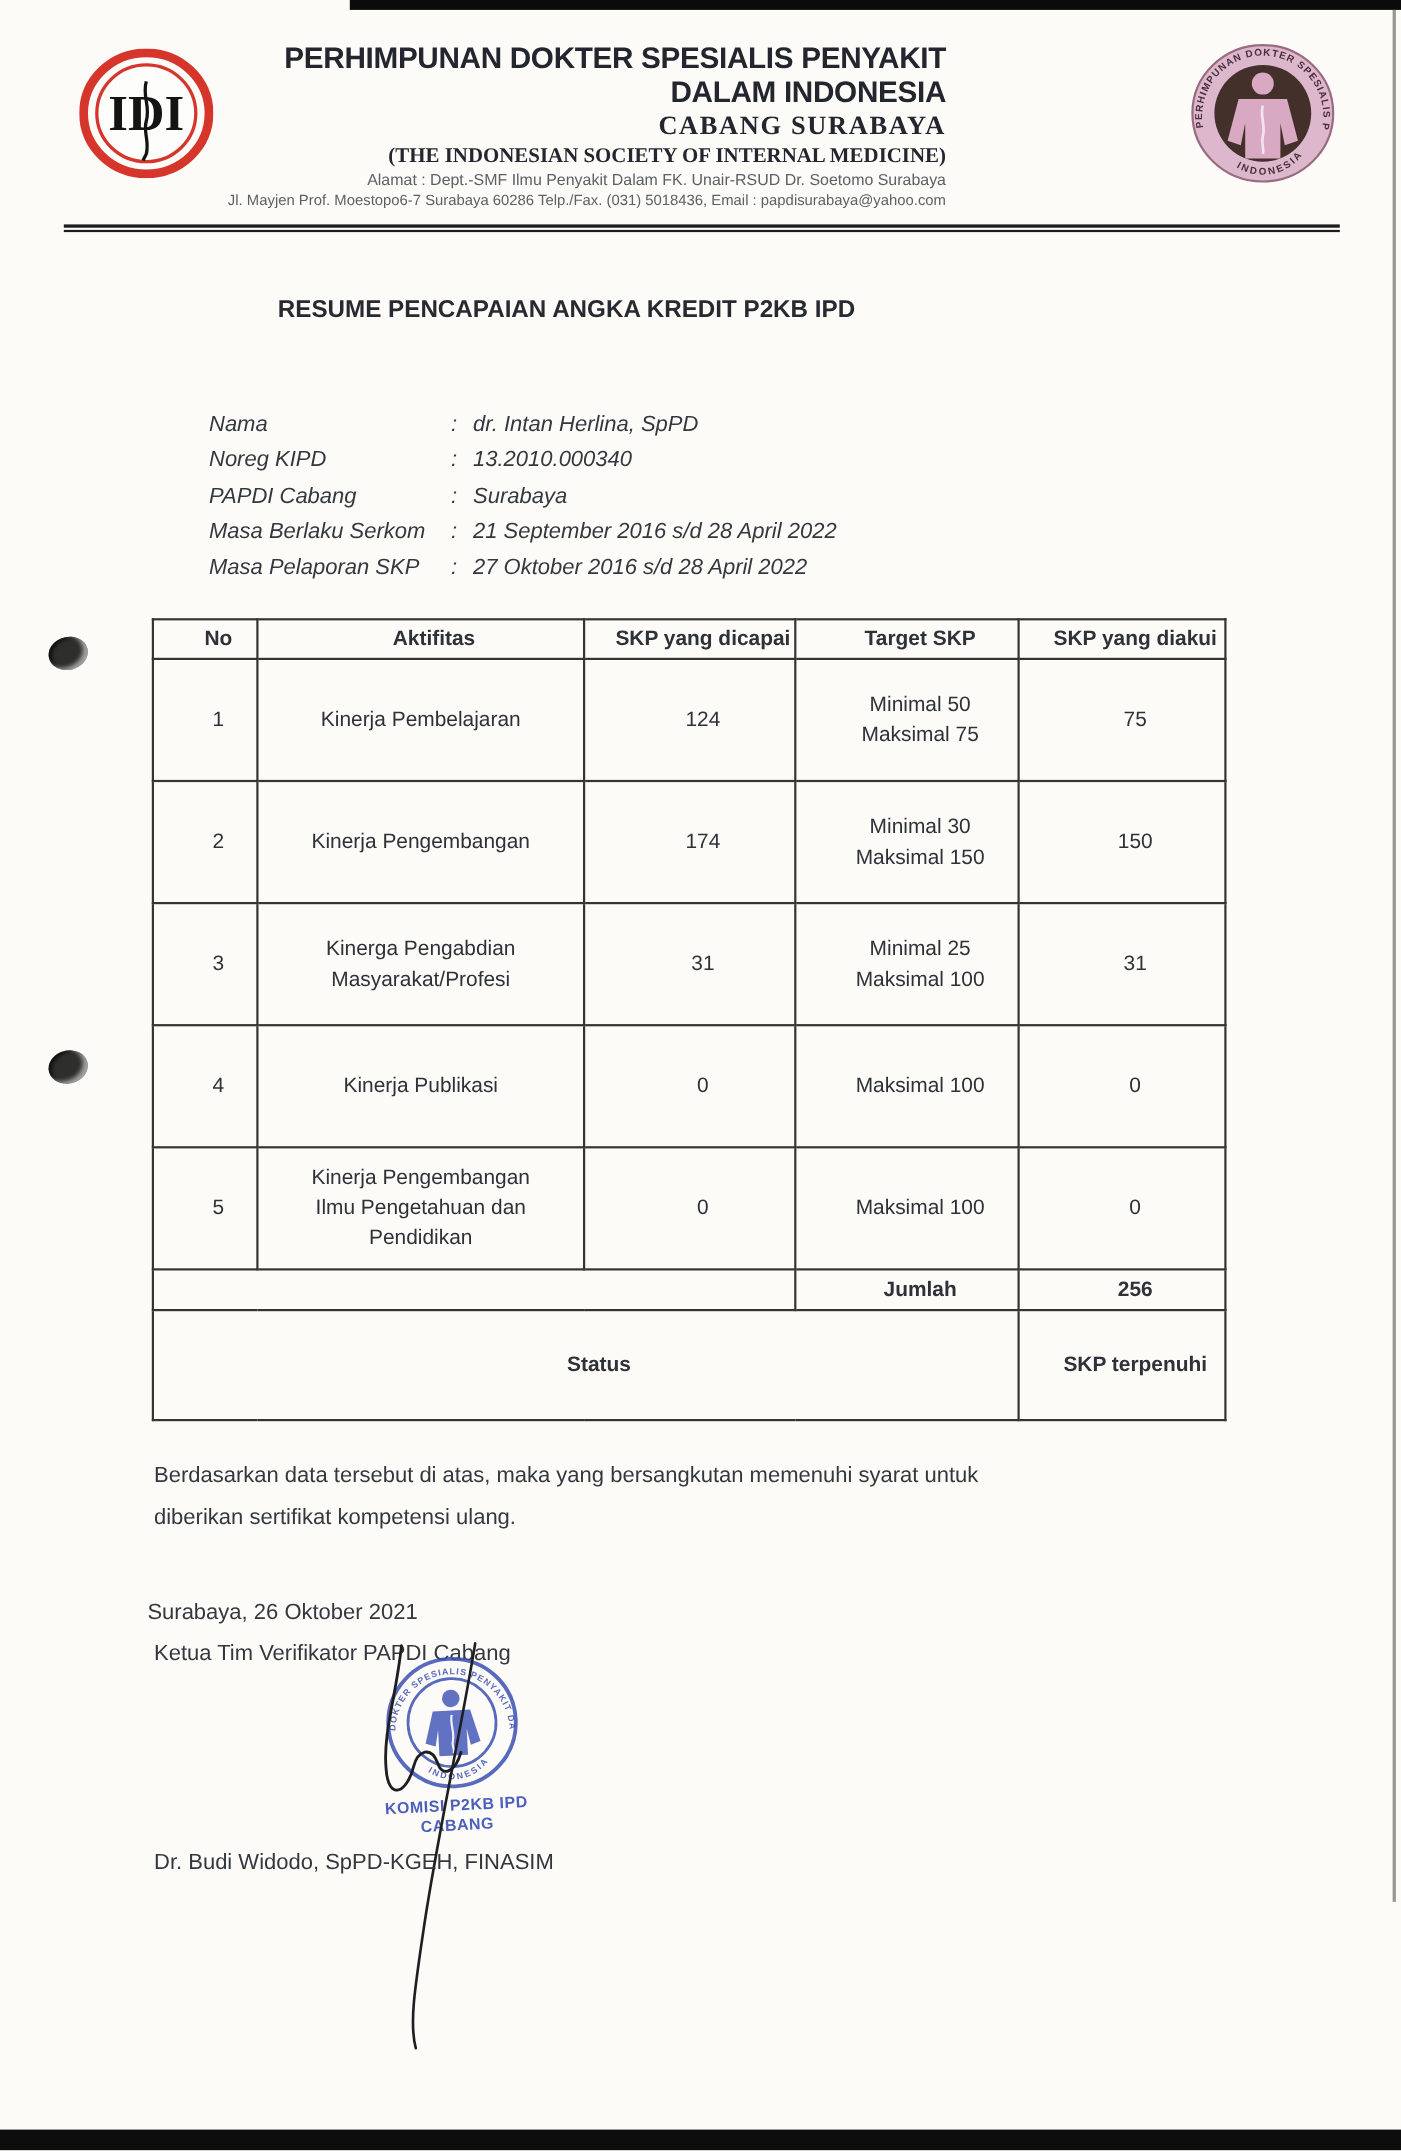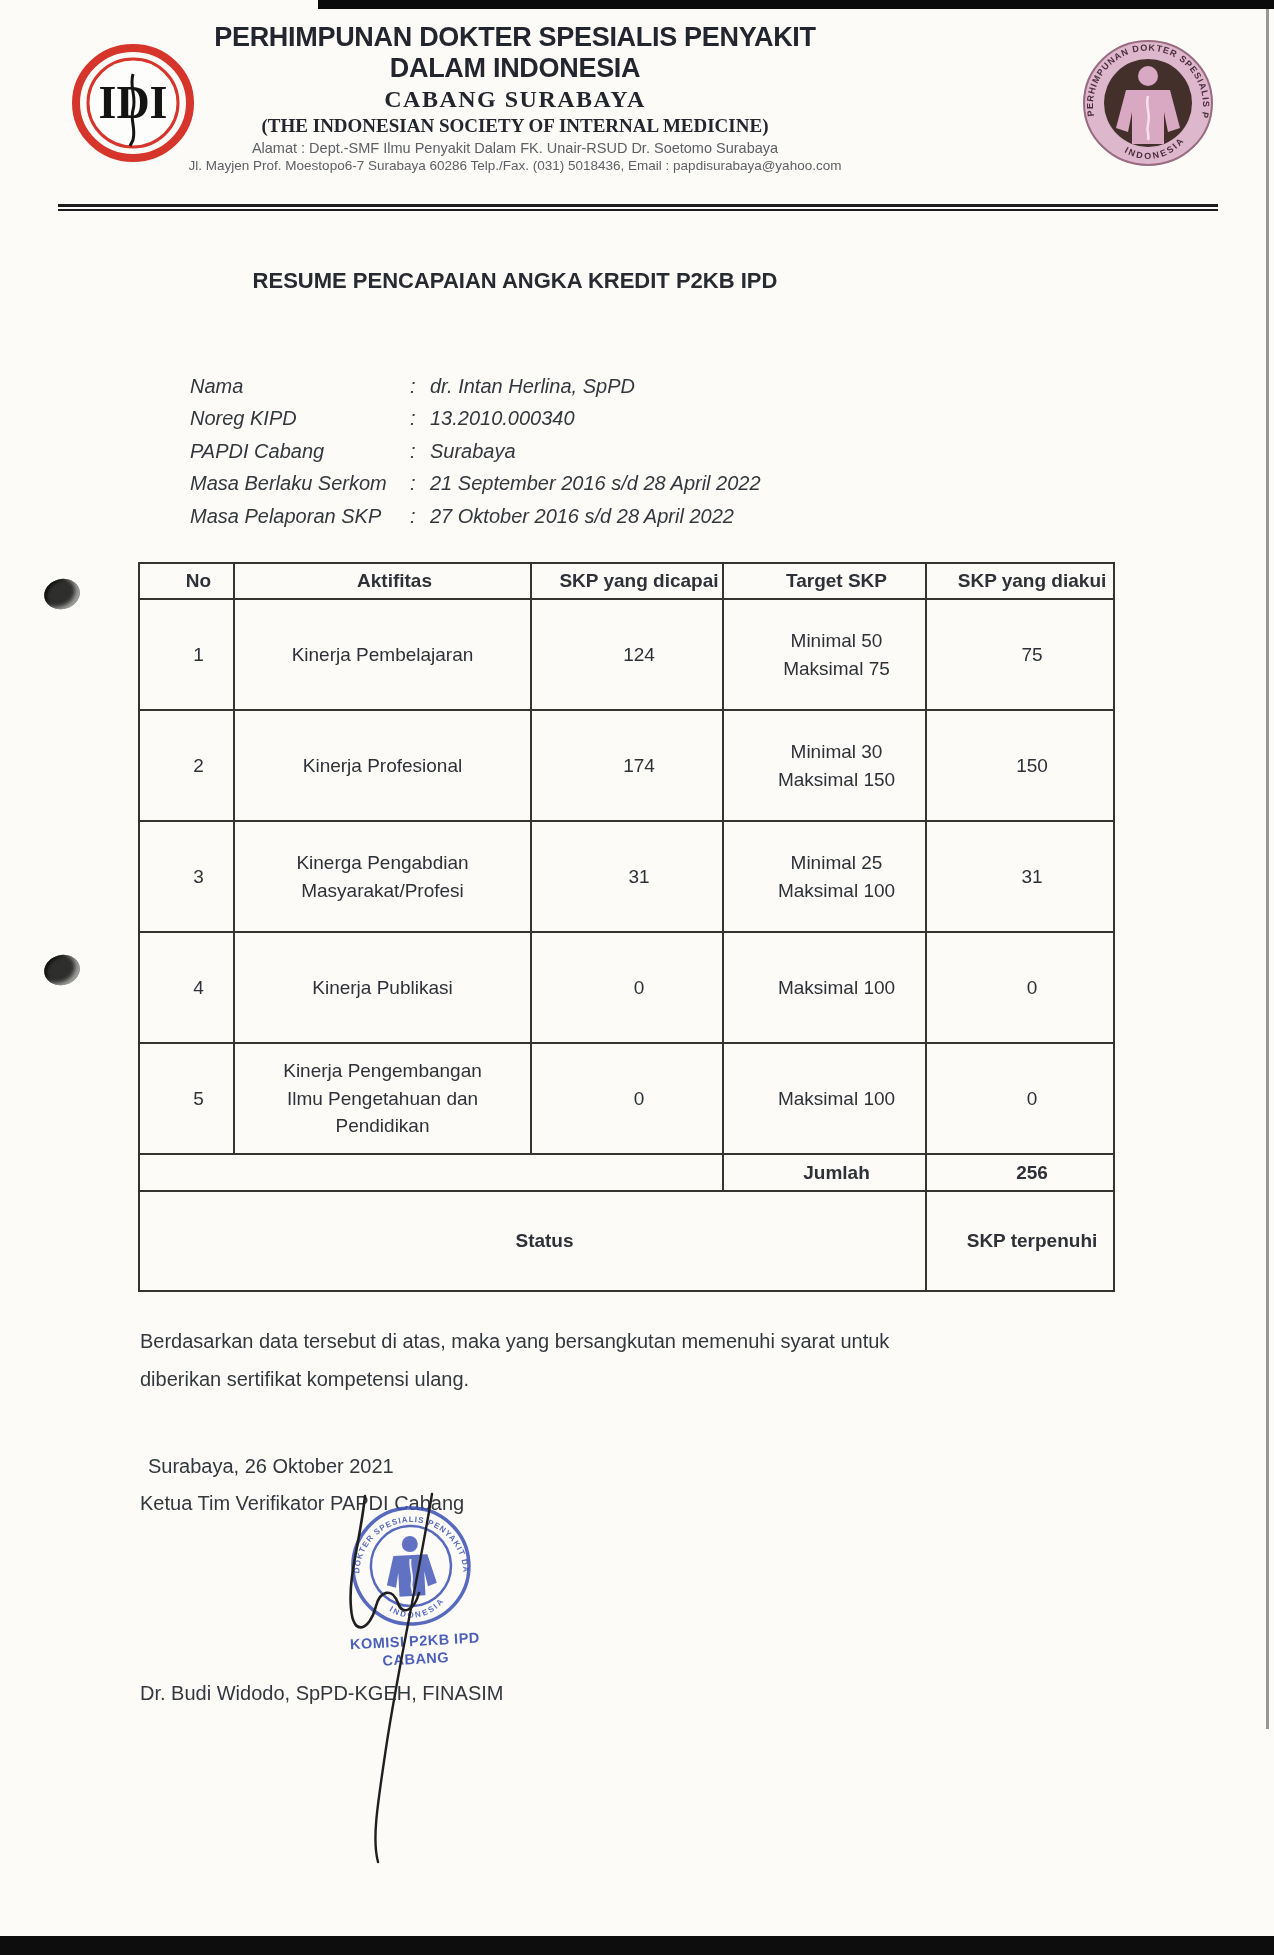--- a/index.html
+++ b/index.html
@@ -11,21 +11,21 @@
   .scan-top-bar { position:absolute; left:318px; top:0; width:956px; height:9px; background:#0b0b0b; }
   .scan-bottom-bar { position:absolute; left:0; top:1936px; width:1274px; height:19px; background:#0d0d0d; }
   .scan-right-line { position:absolute; left:1266px; top:9px; width:3px; height:1720px; background:rgba(70,70,68,.55); }
   .punch { position:absolute; width:36px; height:30px; background:#2e2e2c; border-radius:50%;
            box-shadow: inset -4px -3px 4px rgba(255,255,255,.55), inset 3px 2px 3px rgba(0,0,0,.6);
            transform:rotate(-14deg); }
   .punch.p1 { left:44px; top:579px; }
   .punch.p2 { left:44px; top:955px; }
 
   
-  .header-text { position:absolute; left:170px; top:22px; width:690px; text-align:center; color:#23262e; }
+  .header-text { position:absolute; left:170px; top:38px; width:690px; text-align:right; color:#23262e; }
   .h-org { font-size:27px; font-weight:bold; letter-spacing:-.3px; }
   .h-abbr { font-size:24px; font-weight:bold; margin-top:3px; }
   .h-branch { font-family:"Liberation Serif", serif; font-size:24px; font-weight:bold; letter-spacing:1.5px; margin-top:2px; }
   .h-en { font-family:"Liberation Serif", serif; font-size:19px; font-weight:bold; margin-top:2px; }
   .h-addr1 { font-size:14.5px; color:#5d6066; margin-top:3px; }
   .h-addr2 { font-size:13.5px; color:#5d6066; margin-top:2px; }
 
   .idi-logo { position:absolute; left:72px; top:44px; width:122px; height:118px; }
   .papdi-logo { position:absolute; left:1076px; top:36px; width:144px; height:134px; }
 
@@ -51,21 +51,21 @@
   .skp-table th { height:36px; font-size:19px; font-weight:bold; }
   .skp-table td.akt { padding:0 30px; }
   .tl { display:block; }
   .r-data { height:111px; }
   .row-jumlah td { height:37px; font-weight:bold; }
   .row-status td { height:100px; font-weight:bold;text-align:center; }
 
   
   .paragraph { position:absolute; left:140px; top:1322px; width:800px; font-size:20px;
                line-height:1.9; color:#33373e; }
-  .place-date { position:absolute; left:148px; top:1455px; font-size:20px; color:#33373e; }
+  .place-date { position:absolute; left:134px; top:1455px; font-size:20px; color:#33373e; }
   .role { position:absolute; left:140px; top:1492px; font-size:20px; color:#33373e; }
   .signer { position:absolute; left:140px; top:1682px; font-size:20px; color:#33373e; }
 
   .stamp-wrap { position:absolute; left:344px; top:1504px; width:136px; height:165px; transform:rotate(-3deg); }
   .stamp-caption { text-align:center; color:#3a50b4; font-weight:bold; font-size:14.5px; line-height:1.25;
                    letter-spacing:.5px; opacity:.9; }
   .signature-svg { position:absolute; left:280px; top:1488px; width:210px; height:380px; }
 </style>
 </head>
 <body>
@@ -170,21 +170,21 @@
         <td class="akt">Kinerja Pembelajaran</td>
         <td>124</td>
         <td>
             <span class="tl">Minimal 50</span>
             <span class="tl">Maksimal 75</span>
           </td>
         <td>75</td>
       </tr>
       <tr class="r-data">
         <td>2</td>
-        <td class="akt">Kinerja Profesional</td>
+        <td class="akt">Kinerja Pengembangan</td>
         <td>174</td>
         <td>
             <span class="tl">Minimal 30</span>
             <span class="tl">Maksimal 150</span>
           </td>
         <td>150</td>
       </tr>
       <tr class="r-data">
         <td>3</td>
         <td class="akt">Kinerga Pengabdian Masyarakat/Profesi</td>

